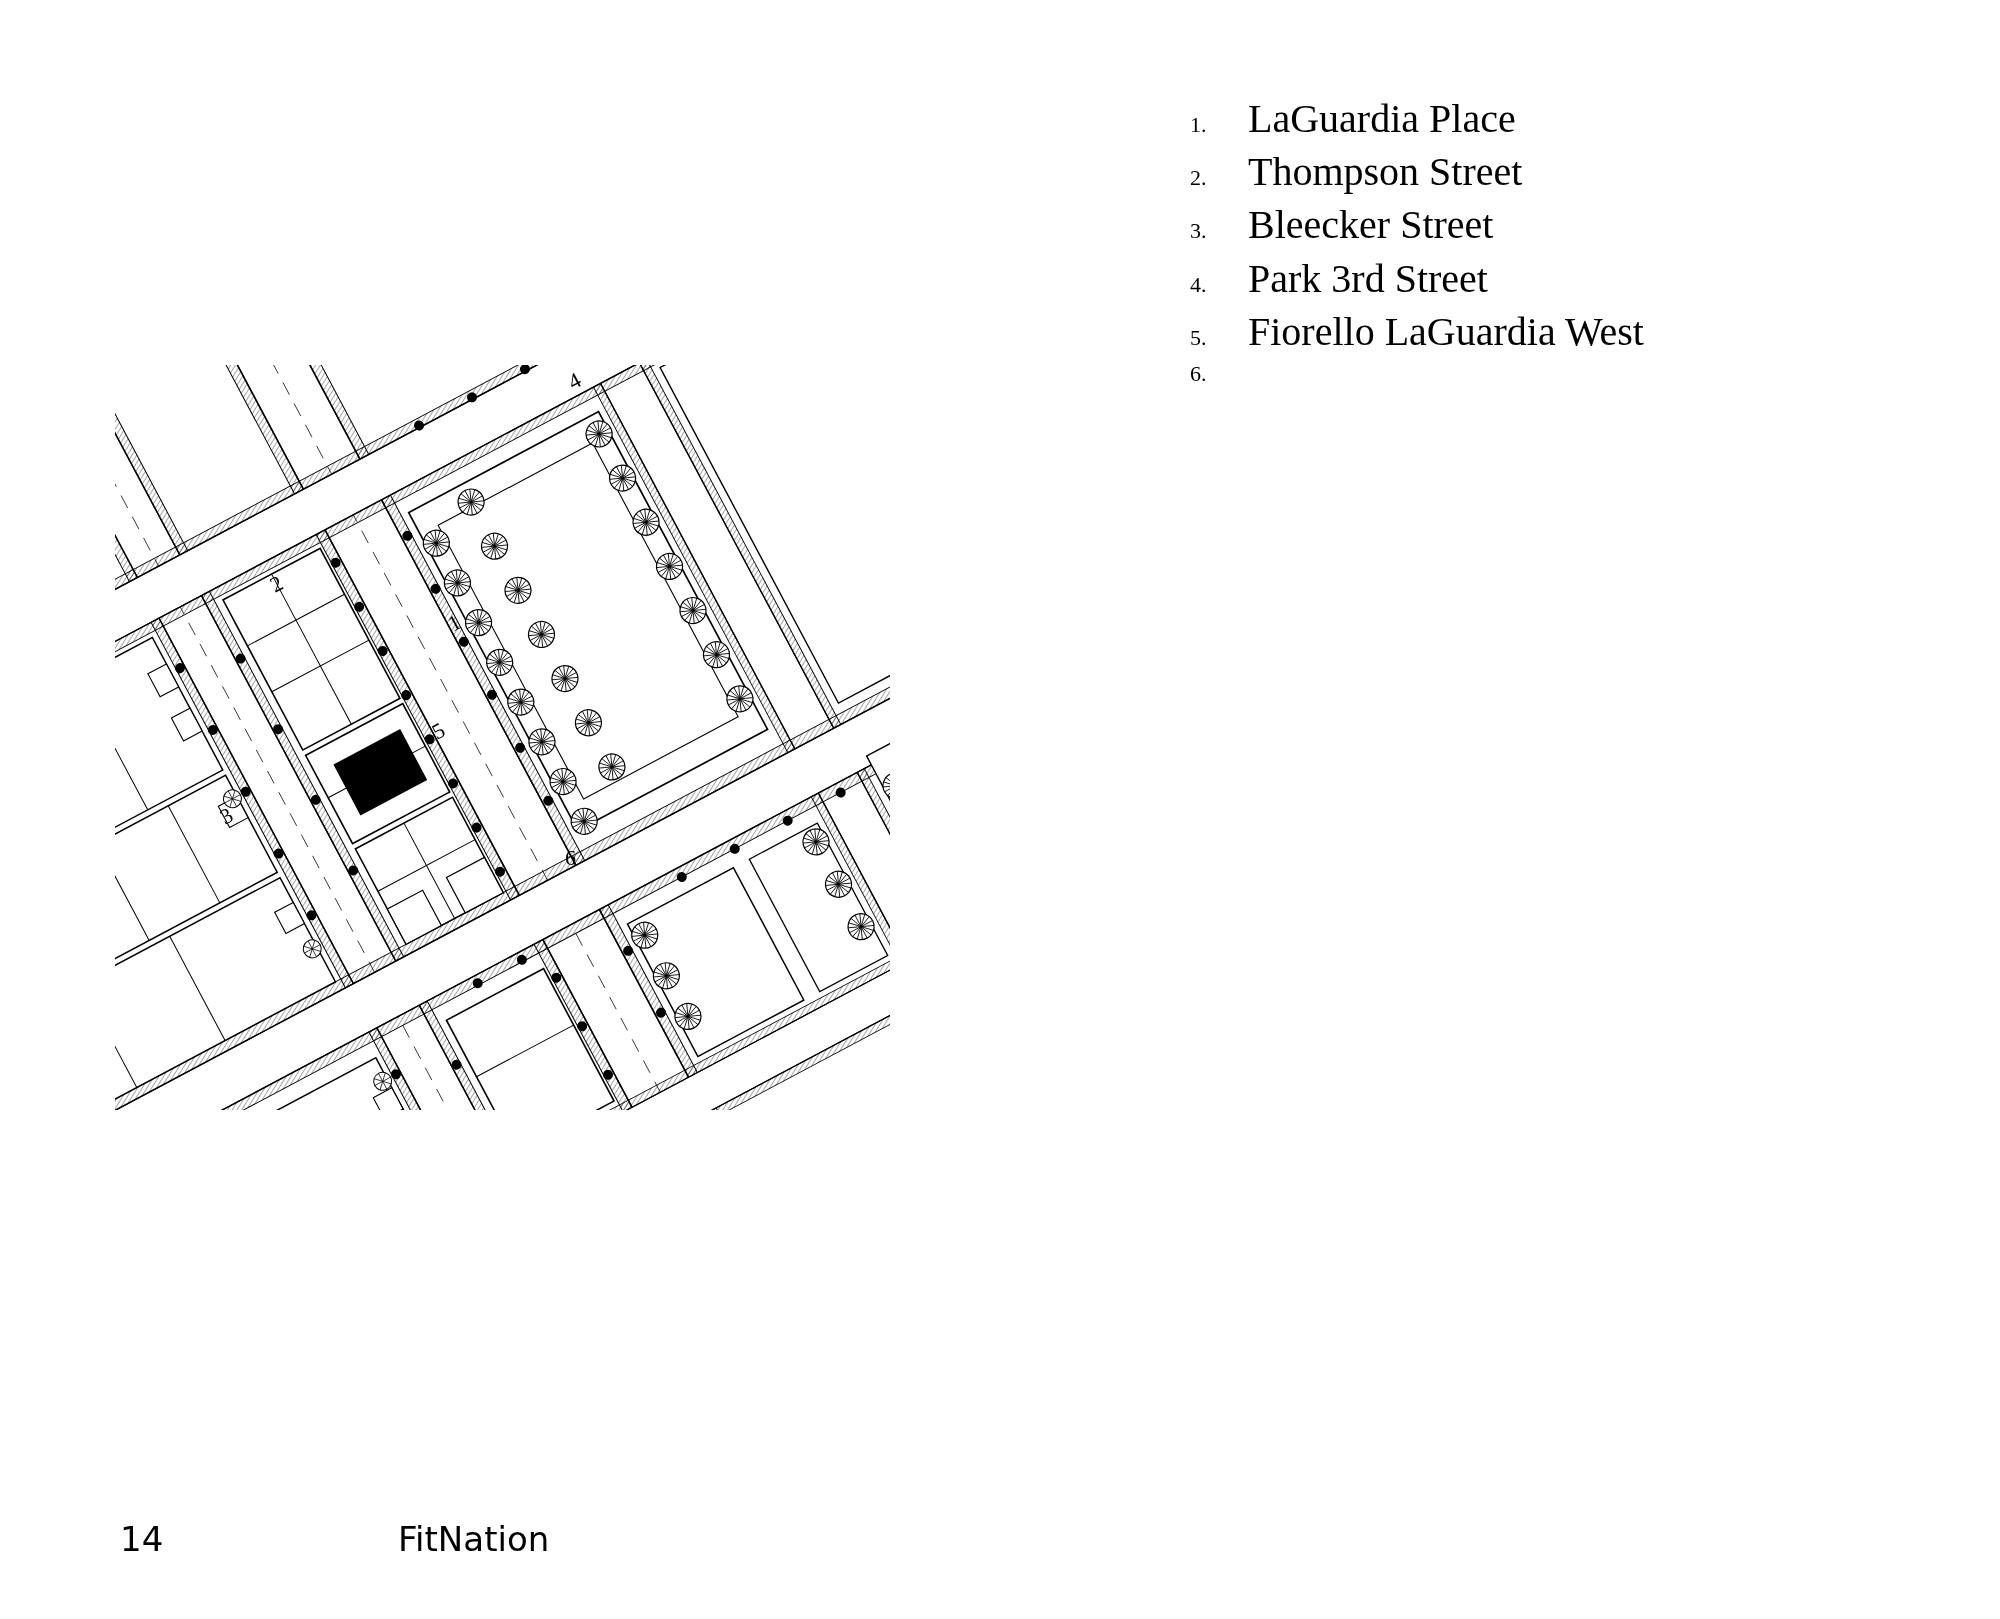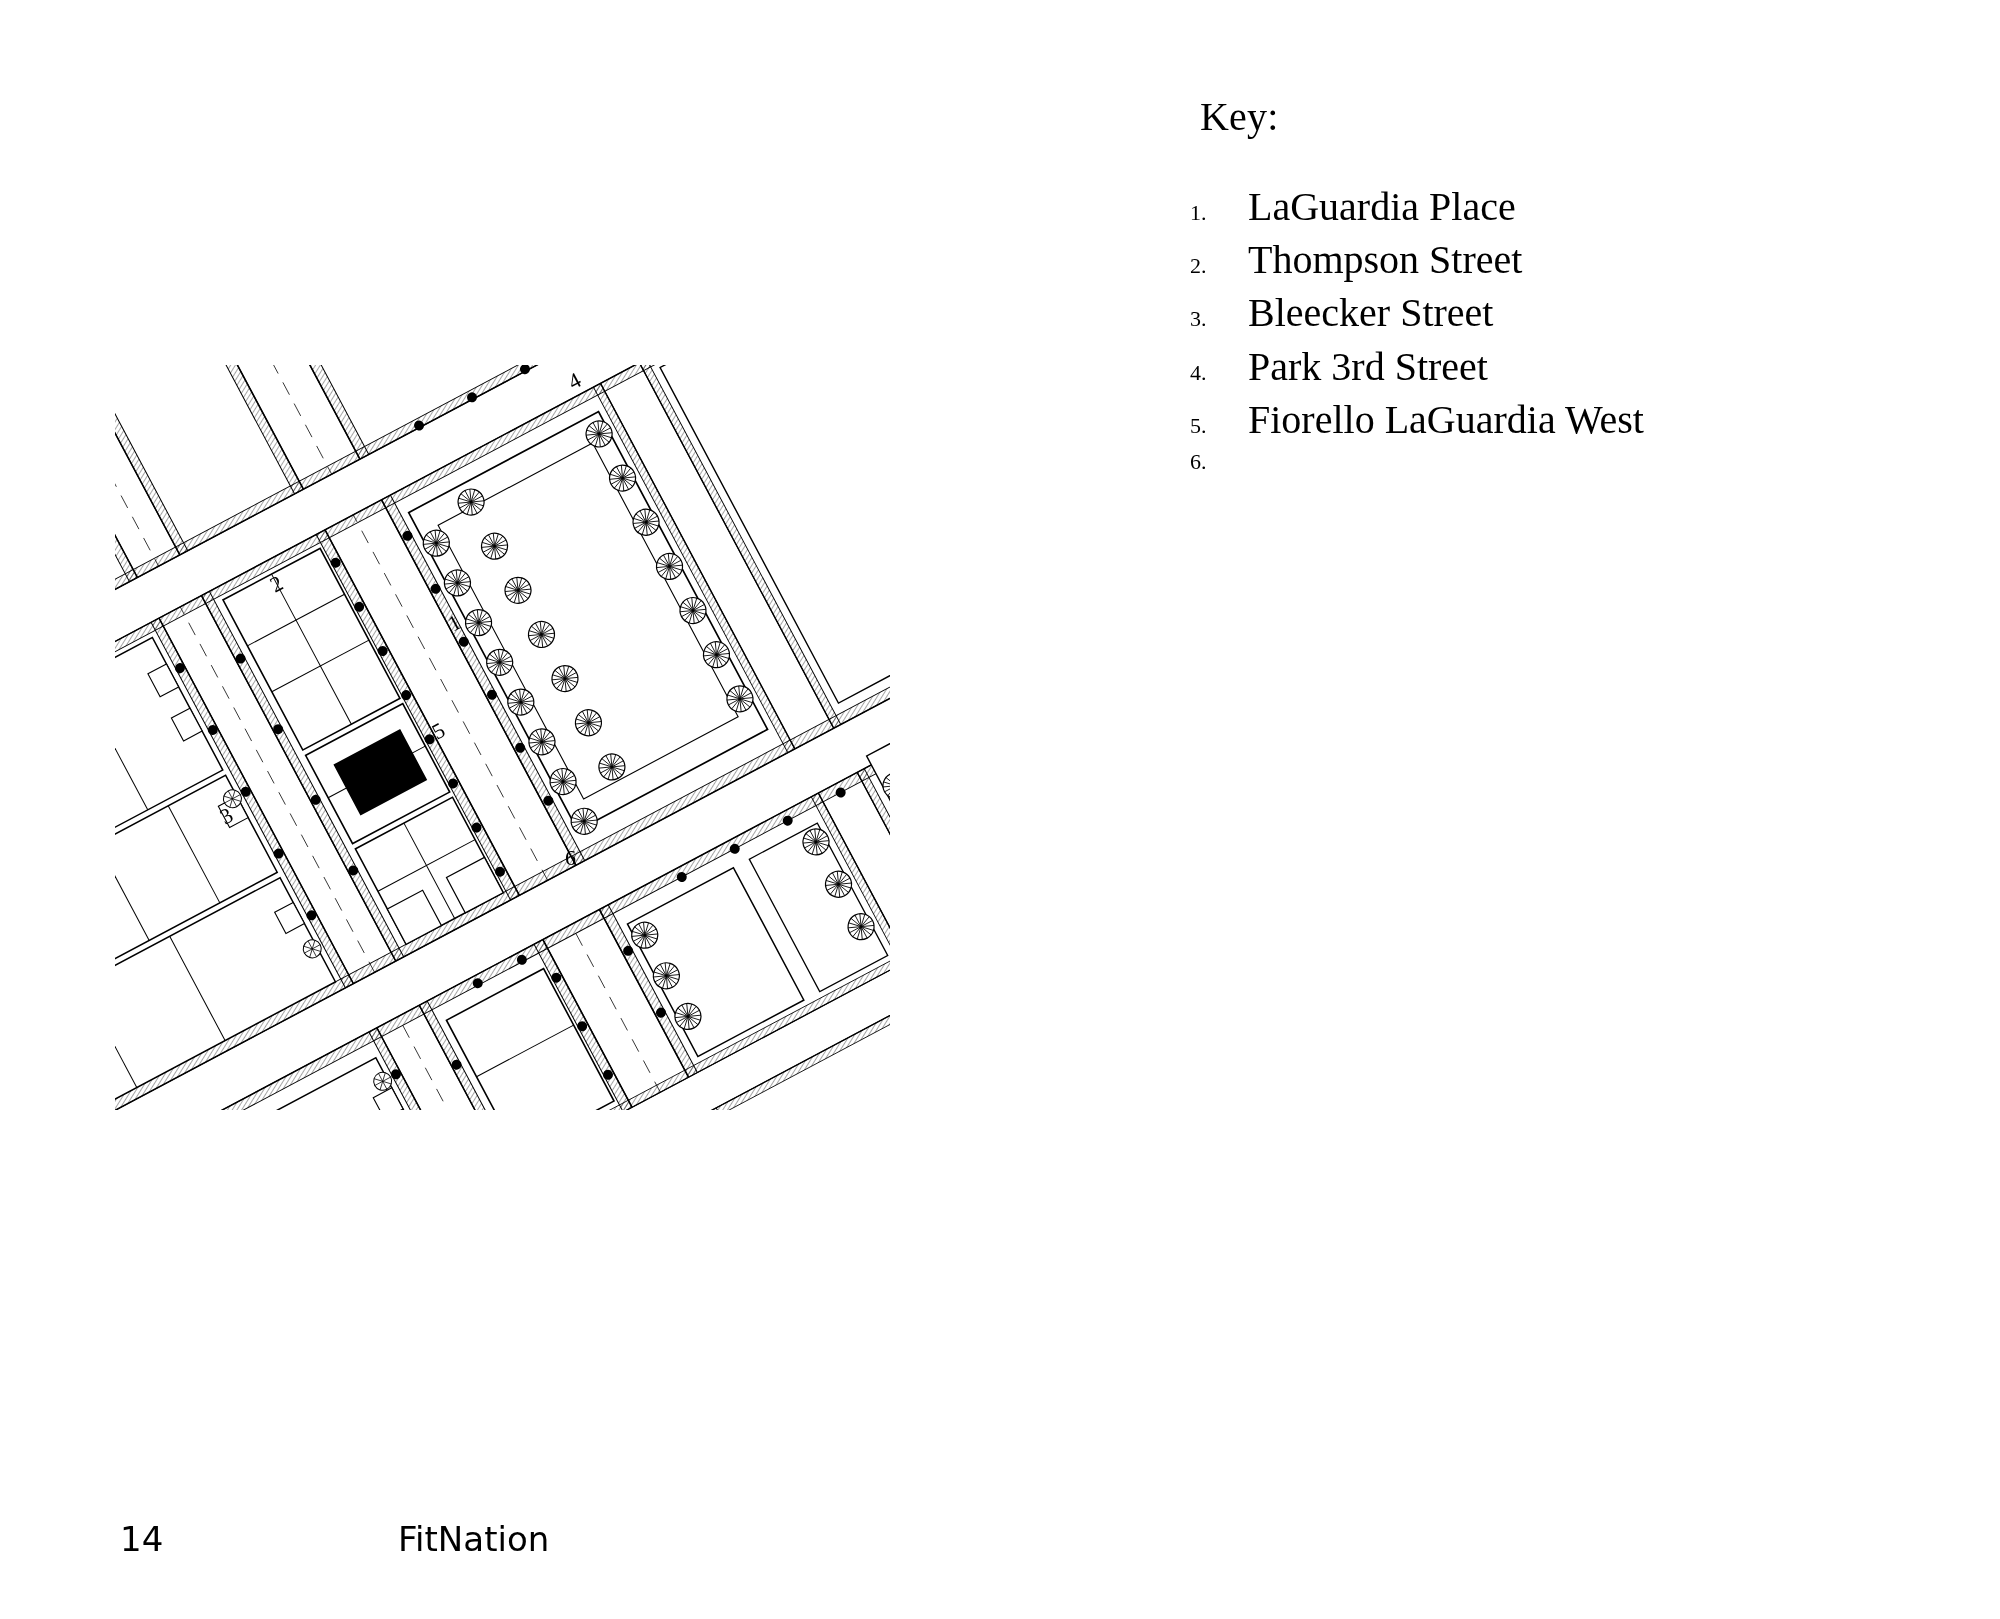--- a/index.html
+++ b/index.html
@@ -391,21 +391,20 @@
 
     <div class="footer" id="footer-left">
       <span class="page-number">14</span>
       <span class="footer-title">FitNation</span>
     </div>
   </div>
 
   <div id="right-page">
 
     <div id="key-block">
-      <div id="key-title">Key:</div>
 
       <div class="key-row">
         <span class="key-num">1.</span>
         <span class="key-label">LaGuardia Place</span>
       </div>
       <div class="key-row">
         <span class="key-num">2.</span>
         <span class="key-label">Thompson Street</span>
       </div>
       <div class="key-row">

